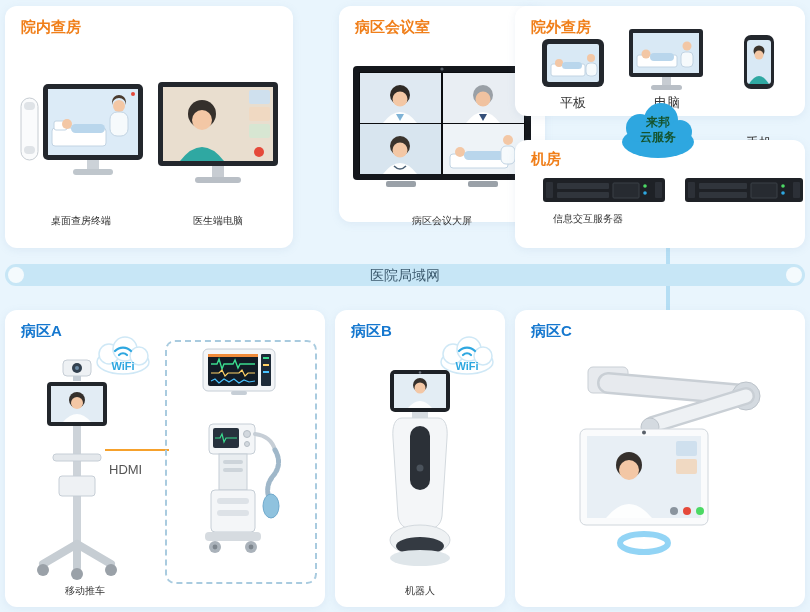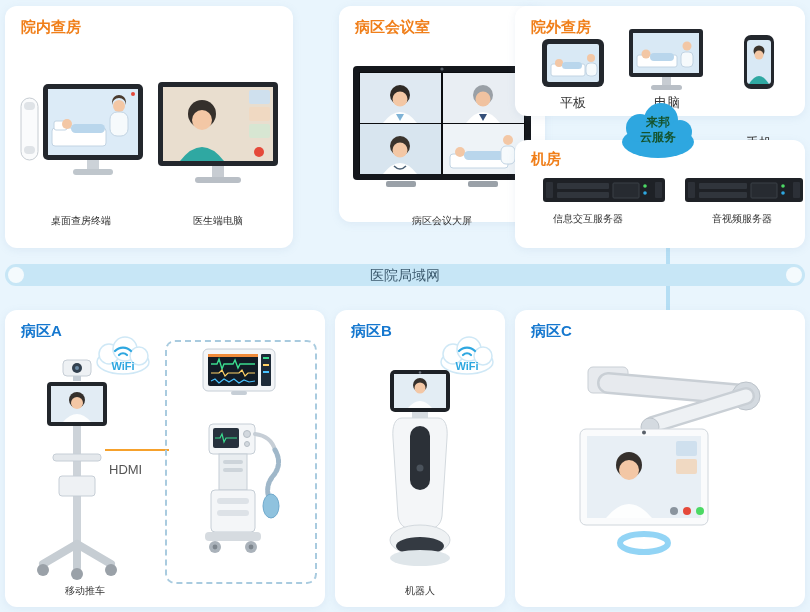--- a/index.html
+++ b/index.html
@@ -174,21 +174,20 @@
       <rect x="3" y="6" width="7" height="16" rx="1" fill="#2c3037"></rect>
       <rect x="108" y="6" width="7" height="16" rx="1" fill="#2c3037"></rect>
       <rect x="14" y="7" width="48" height="6" rx="1" fill="#30353c"></rect>
       <rect x="14" y="16" width="48" height="6" rx="1" fill="#30353c"></rect>
       <rect x="66" y="7" width="26" height="15" rx="1" fill="#272b31" stroke="#3a4047"></rect>
       <circle cx="98" cy="10" r="1.8" fill="#4cd964"></circle>
       <circle cx="98" cy="17" r="1.8" fill="#2ea7e0"></circle>
     </svg>
 
     <div class="cap" style="left:10px;top:72px;width:126px;">信息交互服务器</div>
-    <div class="cap" style="left:164px;top:72px;width:126px;">音视频服务器</div>
   </div>
 
   <div id="lanbar">
     <div class="lancap" style="left:3px;"></div>
     <div class="lancap" style="right:3px;"></div>
     <span>医院局域网</span>
   </div>
 
   <div class="card" style="left:5px;top:310px;width:320px;height:297px;">
     <div class="title-b">病区A</div>

